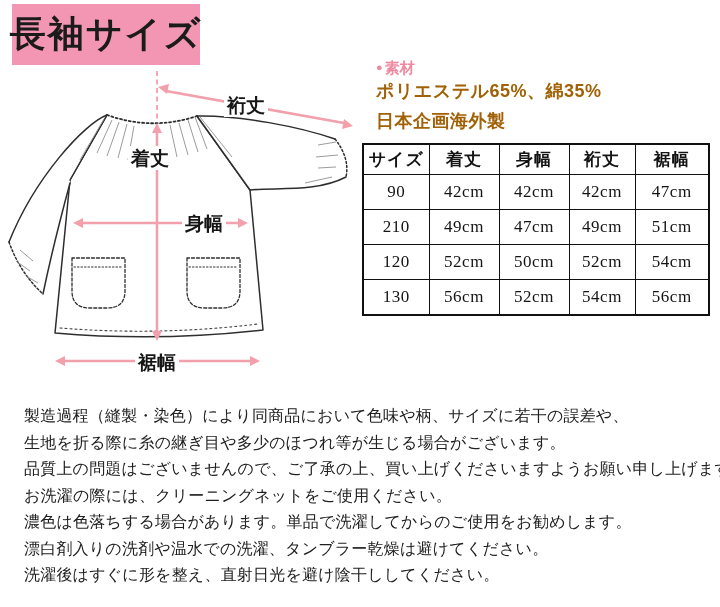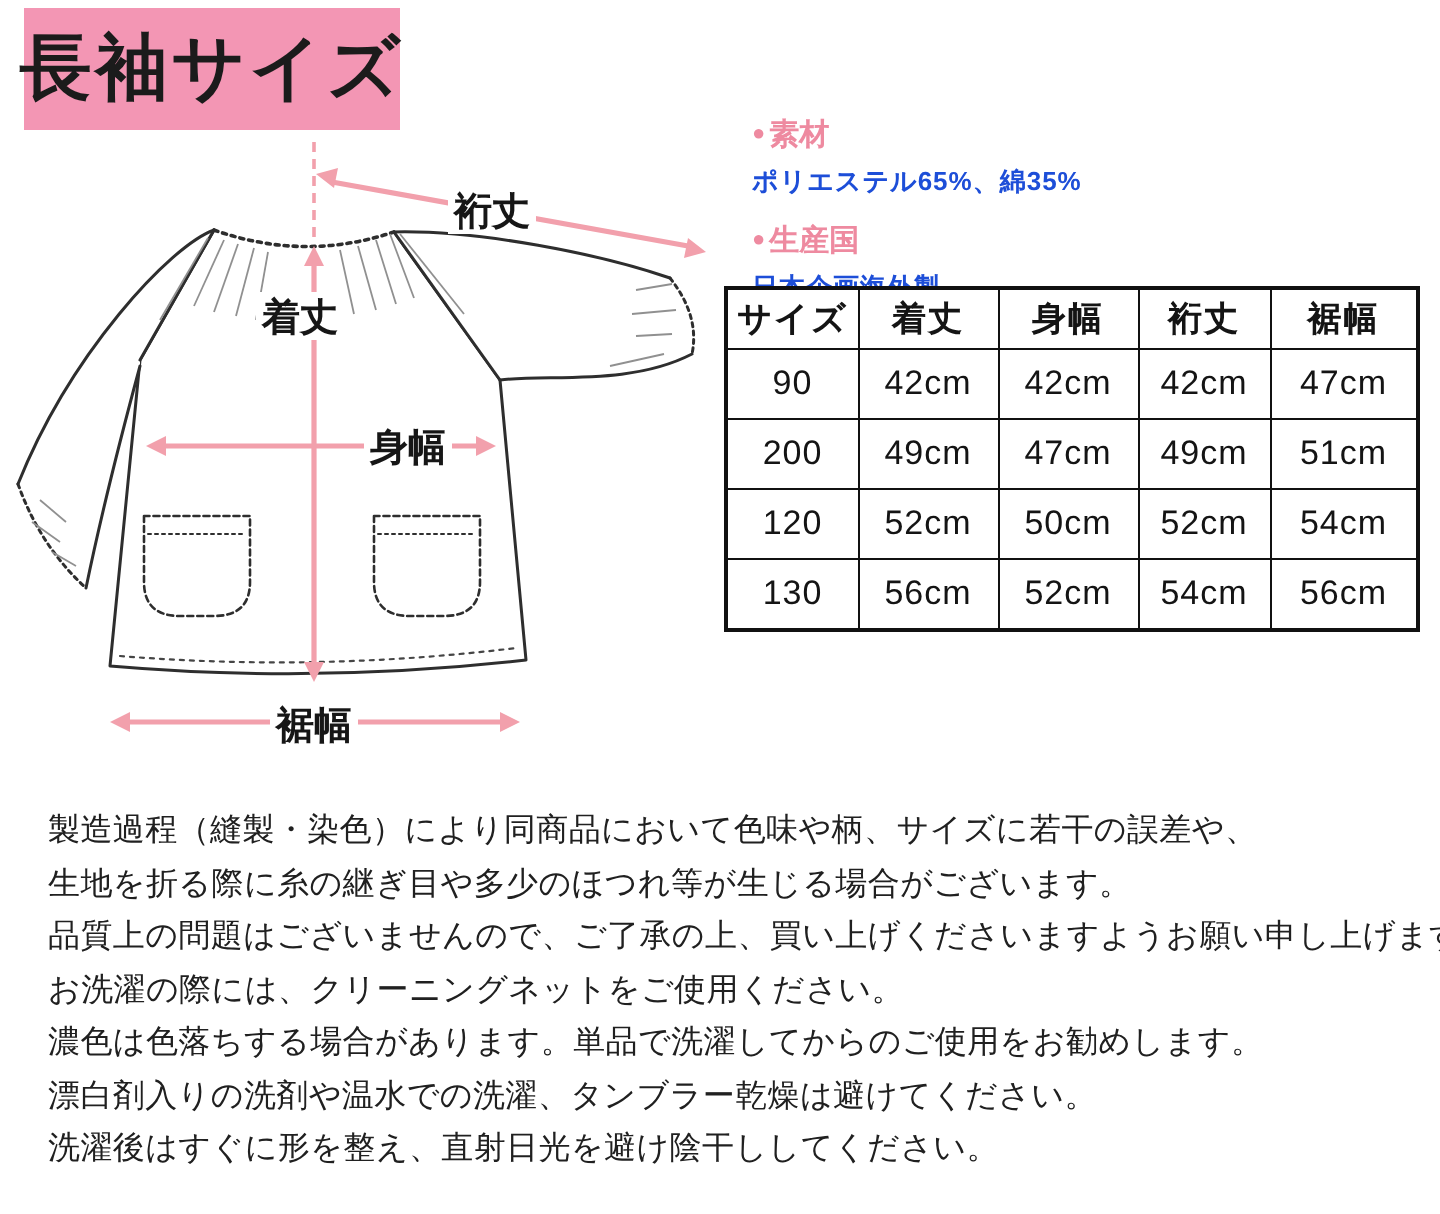--- a/index.html
+++ b/index.html
@@ -19,32 +19,32 @@
   
   .figure{position:absolute;left:0;top:65px;width:365px;height:322px;}
   .figure text{
     font-family:"Liberation Sans","DejaVu Sans",sans-serif;
     font-size:19px;font-weight:bold;fill:#161616;text-anchor:middle;
   }
   
   .prod-info{position:absolute;left:376px;top:30px;width:300px;margin-top:27px;}
   .pi-label{font-size:15px;font-weight:bold;color:#ee8aa0;line-height:20px;}
   .pi-bullet{font-size:11px;vertical-align:2px;margin-right:2px;}
-  .pi-value{font-size:13px;font-weight:bold;color:#1d4ed8;line-height:22px;margin:2px 0 8px 0;letter-spacing:0.5px;}
+  .pi-value{font-size:18px;font-weight:bold;color:#a16207;line-height:22px;margin:2px 0 8px 0;letter-spacing:0.5px;}
   
   .size-table{
     position:absolute;left:362px;top:143px;border-collapse:collapse;table-layout:fixed;
   }
   .size-table th,.size-table td{
     border:1.6px solid #111;text-align:center;vertical-align:middle;
     font-size:17px;color:#141414;padding:0;background:#fff;
   }
   .size-table th{height:29px;font-weight:bold;letter-spacing:1px;}
   .size-table td{height:34px;font-weight:500;letter-spacing:0.5px;}
-  .size-table{border:2px solid #111;}
+  .size-table{border:2px solid #111;font-family:Liberation Serif, serif;}
   .c0{width:66px;} .c1{width:70px;} .c2{width:70px;} .c3{width:66px;} .c4{width:74px;}
   
   .notes{position:absolute;left:8px;top:403px;width:712px;margin-left:16px;}
   .note-line{
     font-size:16px;line-height:26.5px;color:#202020;font-weight:500;
     letter-spacing:0.2px;white-space:nowrap;
   }
 </style>
 </head>
 <body>
@@ -139,23 +139,20 @@
     <rect x="135" y="285" width="44" height="24" fill="#ffffff"></rect>
     <text x="157" y="304">裾幅</text>
   </g>
 </svg>
 
 <div class="prod-info">
   <div class="pi-label">
     <span class="pi-bullet">●</span><span>素材</span>
   </div>
   <div class="pi-value">ポリエステル65%、綿35%</div>
-  <div class="pi-label">
-    <span class="pi-bullet">●</span><span>生産国</span>
-  </div>
   <div class="pi-value">日本企画海外製</div>
 </div>
 
 <table class="size-table">
   <colgroup>
       <col class="c0">
       <col class="c1">
       <col class="c2">
       <col class="c3">
       <col class="c4">
@@ -169,21 +166,21 @@
     <th>裾幅</th>
   </tr>
   <tr>
     <td>90</td>
     <td>42cm</td>
     <td>42cm</td>
     <td>42cm</td>
     <td>47cm</td>
   </tr>
   <tr>
-    <td>200</td>
+    <td>210</td>
     <td>49cm</td>
     <td>47cm</td>
     <td>49cm</td>
     <td>51cm</td>
   </tr>
   <tr>
     <td>120</td>
     <td>52cm</td>
     <td>50cm</td>
     <td>52cm</td>

